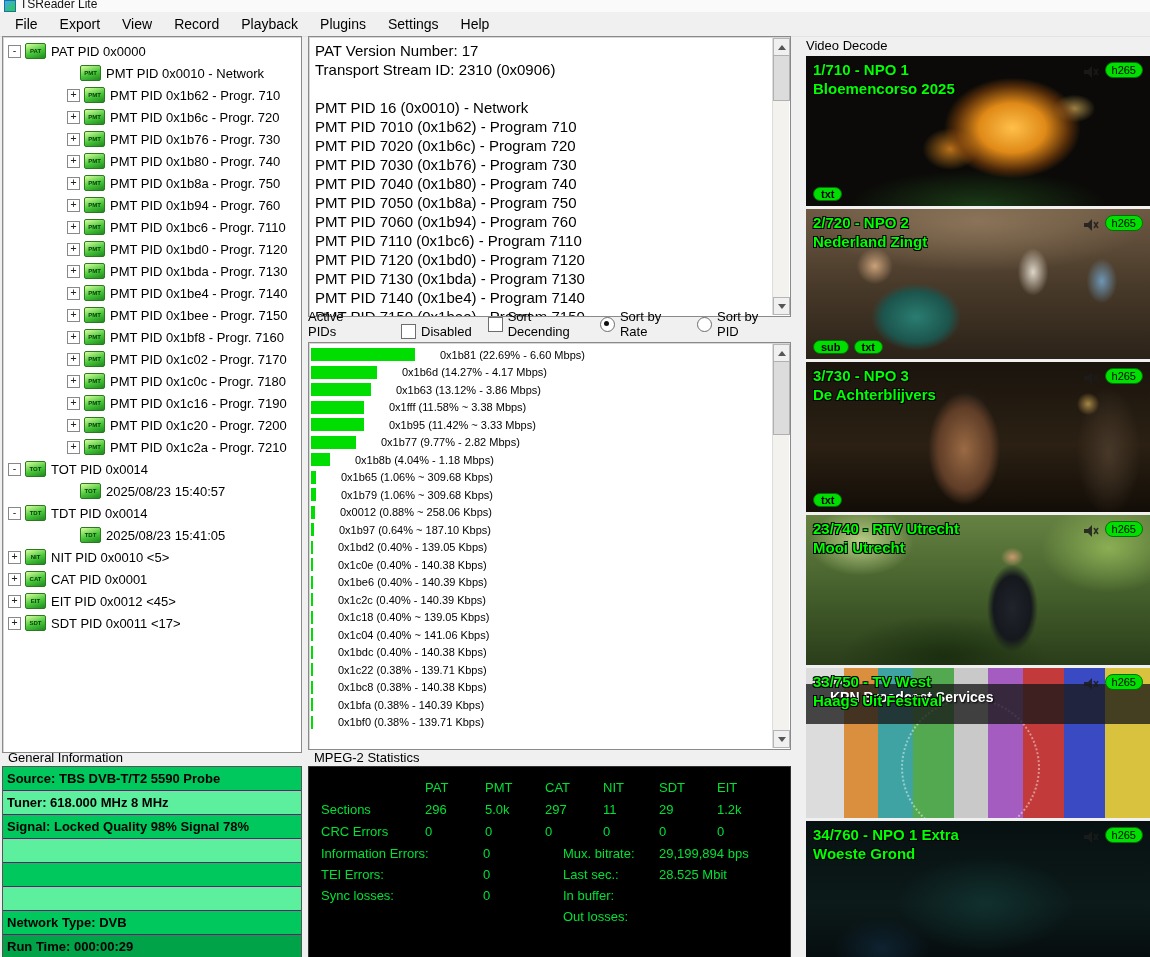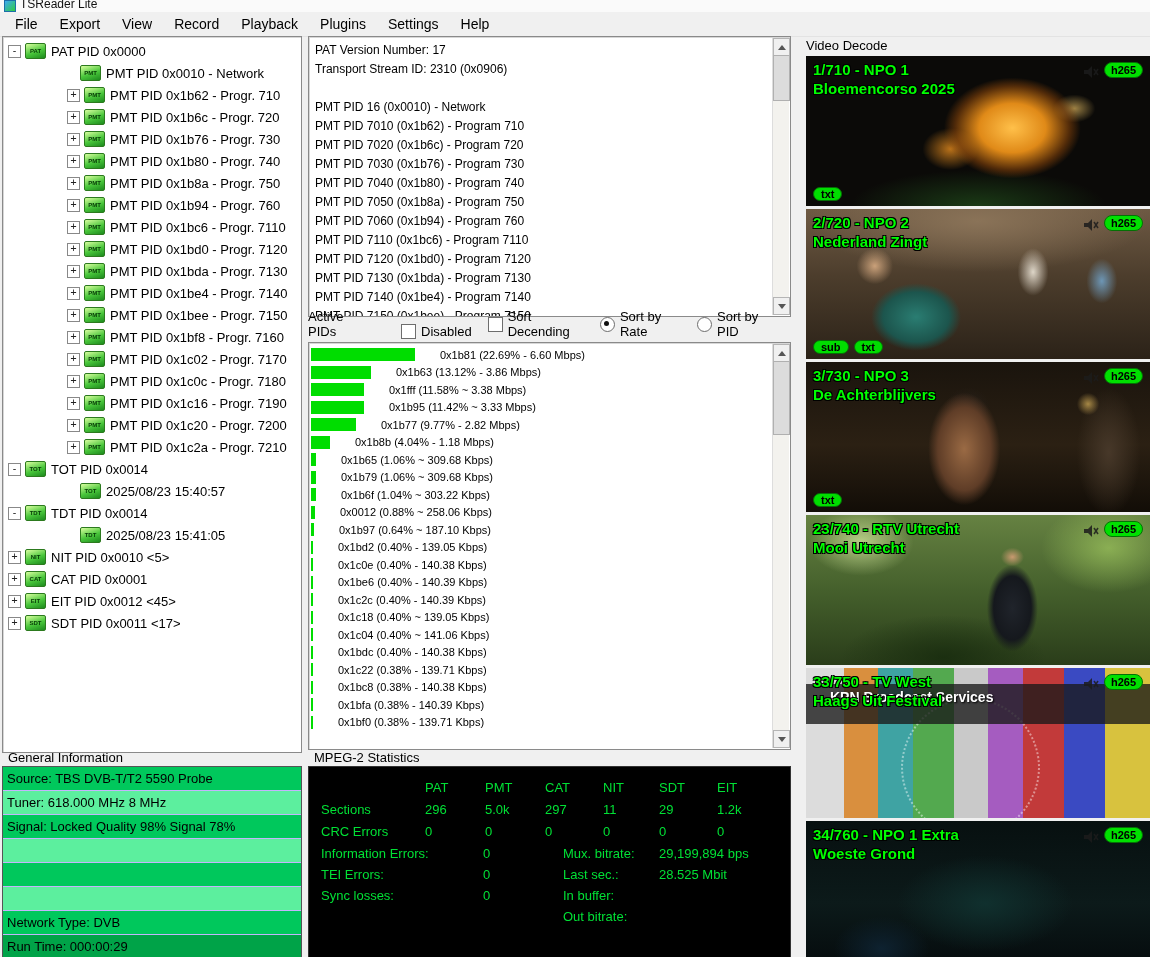--- a/index.html
+++ b/index.html
@@ -19,21 +19,21 @@
   .tree-row{display:flex;align-items:center;height:22px;white-space:nowrap;}
   .tree-row.lvl0{padding-left:5px;}
   .tree-row.lvl1{padding-left:26px;margin-left:38px;}
   .expander{width:11px;height:11px;border:1px solid #888;background:#fff;font-size:10px;line-height:9px;text-align:center;margin-right:4px;flex:none;color:#222;font-family:"DejaVu Sans Mono",monospace;}
   .expander-spacer{width:13px;flex:none;}
   .tree-icon{width:19px;height:14px;border-radius:2px;background:linear-gradient(160deg,#d9ff9f,#49c63b 55%,#1d8a1d);border:1px solid #2c7a1e;margin-right:5px;flex:none;display:flex;align-items:center;justify-content:center;font-size:6px;font-weight:bold;color:#053a05;letter-spacing:0;}
   .tree-label{font-size:13px;}
 
   #patbox{position:absolute;left:308px;top:36px;width:481px;height:279px;overflow:hidden;}
   #patlines{position:absolute;left:6px;top:4px;right:20px;bottom:0;overflow:hidden;}
-  .pat-line{height:19px;line-height:19px;font-size:12px;white-space:nowrap;}
+  .pat-line{height:19px;line-height:19px;font-size:15px;white-space:nowrap;}
 
   
   #ap-header{position:absolute;left:308px;top:317px;width:481px;height:22px;display:flex;align-items:flex-end;font-size:13px;}
   #ap-header .ap-label{margin-right:34px;}
   .ctrl{display:flex;align-items:center;margin-right:16px;cursor:default;}
   .cb{width:13px;height:13px;background:#fff;border:1px solid #6d6d6d;display:inline-block;margin-right:5px;flex:none;}
   .radio{width:13px;height:13px;border-radius:50%;background:#fff;border:1px solid #6d6d6d;display:inline-block;margin-right:5px;flex:none;position:relative;}
   .radio.sel::after{content:"";position:absolute;left:3px;top:3px;width:5px;height:5px;border-radius:50%;background:#111;}
 
   #pidlist{position:absolute;left:308px;top:342px;width:481px;height:406px;overflow:hidden;}
@@ -50,39 +50,39 @@
   .tri-down{width:0;height:0;border-left:4px solid transparent;border-right:4px solid transparent;border-top:5px solid #555;}
   .sb-thumb{position:absolute;left:0;width:15px;background:#dcdcdc;border:1px solid #b0b0b0;}
   .thumb-a{top:17px;height:44px;}
   .thumb-b{top:17px;height:72px;}
 
   
   .sec-label{position:absolute;font-size:13px;color:#000;}
 
   
   #geninfo{position:absolute;left:2px;top:766px;width:298px;height:191px;background:#000;border:1px solid #555;}
-  #gi-rows{position:absolute;left:0;top:0;right:0;bottom:0;display:flex;flex-direction:column;gap:1px;background:#c4b5fd;}
+  #gi-rows{position:absolute;left:0;top:0;right:0;bottom:0;display:flex;flex-direction:column;gap:1px;background:#701a75;font-weight:bold;}
   .gi-row{flex:1;display:flex;align-items:center;padding-left:4px;font-size:13px;color:#000;white-space:nowrap;overflow:hidden;}
   .tone-m{background:#00c85c;}
   .tone-l{background:#5cef9e;}
   .tone-d{background:#00a348;}
 
   
   #stats{position:absolute;left:308px;top:766px;width:481px;height:191px;background:#000;border:1px solid #333;color:#00e135;overflow:hidden;}
   #stats-table{position:absolute;left:12px;top:13px;display:grid;grid-template-columns:104px 60px 60px 58px 56px 58px 52px;row-gap:7px;font-size:13px;}
   #stats-details{position:absolute;left:12px;top:79px;display:grid;grid-template-columns:162px 80px 96px auto;row-gap:6px;font-size:13px;}
   .st-cell{white-space:nowrap;}
 
   
   #thumbs{position:absolute;left:806px;top:56px;width:344px;display:flex;flex-direction:column;gap:3px;}
   .thumb{position:relative;height:150px;overflow:hidden;background:#111;}
   .t-line1,.t-line2{position:absolute;left:7px;color:#00ff00;font-weight:bold;font-size:15px;white-space:nowrap;text-shadow:-1px -1px 0 #000,1px -1px 0 #000,-1px 1px 0 #000,1px 1px 0 #000;z-index:3;}
   .t-line1{top:5px;}
   .t-line2{top:24px;}
-  .codec{position:absolute;top:6px;right:7px;background:#00e000;color:#000;font-size:11px;font-weight:bold;padding:1px 6px;border-radius:8px;border:1px solid #057005;z-index:3;}
+  .codec{position:absolute;top:6px;right:7px;background:#00e000;color:#000;font-size:11px;font-weight:normal;padding:1px 6px;border-radius:8px;border:1px solid #057005;z-index:3;}
   .speaker{position:absolute;top:8px;right:50px;z-index:3;opacity:.85;}
   .bbadges{position:absolute;left:7px;bottom:5px;display:flex;gap:5px;z-index:3;}
   .mini-badge{background:#00dd00;color:#000;font-size:11px;font-weight:bold;padding:0 7px;border-radius:8px;border:1px solid #057005;}
 
   .scene-npo1{background:
     radial-gradient(ellipse 95px 70px at 60% 48%, #ffc04a 0%, #e08a18 35%, rgba(140,70,10,.55) 60%, rgba(0,0,0,0) 72%),
     radial-gradient(ellipse 40px 30px at 42% 62%, rgba(230,140,30,.8), rgba(0,0,0,0) 70%),
     radial-gradient(ellipse 30px 20px at 78% 35%, rgba(255,210,110,.6), rgba(0,0,0,0) 70%),
     radial-gradient(ellipse 160px 45px at 50% 100%, rgba(30,70,25,.8), rgba(0,0,0,0) 80%),
     #0b0a08;}
@@ -324,20 +324,24 @@
     </span>
   </div>
 
   <div id="pidlist" class="sunken">
     <div id="pidlist-inner">
         <div class="pid-row">
           <span class="pid-bar" style="width: 104px; background: rgb(0, 221, 0);"></span>
           <span class="pid-label">0x1b81 (22.69% - 6.60 Mbps)</span>
         </div>
         <div class="pid-row">
+          <span class="pid-bar" style="width: 66px; background: rgb(0, 221, 0);"></span>
+          <span class="pid-label">0x1b6d (14.27% - 4.17 Mbps)</span>
+        </div>
+        <div class="pid-row">
           <span class="pid-bar" style="width: 60px; background: rgb(0, 221, 0);"></span>
           <span class="pid-label">0x1b63 (13.12% - 3.86 Mbps)</span>
         </div>
         <div class="pid-row">
           <span class="pid-bar" style="width: 53px; background: rgb(0, 221, 0);"></span>
           <span class="pid-label">0x1fff (11.58% ~ 3.38 Mbps)</span>
         </div>
         <div class="pid-row">
           <span class="pid-bar" style="width: 53px; background: rgb(0, 221, 0);"></span>
           <span class="pid-label">0x1b95 (11.42% ~ 3.33 Mbps)</span>
@@ -350,24 +354,20 @@
           <span class="pid-bar" style="width: 19px; background: rgb(0, 221, 0);"></span>
           <span class="pid-label">0x1b8b (4.04% - 1.18 Mbps)</span>
         </div>
         <div class="pid-row">
           <span class="pid-bar" style="width: 5px; background: rgb(0, 221, 0);"></span>
           <span class="pid-label">0x1b65 (1.06% ~ 309.68 Kbps)</span>
         </div>
         <div class="pid-row">
           <span class="pid-bar" style="width: 5px; background: rgb(0, 221, 0);"></span>
           <span class="pid-label">0x1b79 (1.06% ~ 309.68 Kbps)</span>
-        </div>
-        <div class="pid-row">
-          <span class="pid-bar" style="width: 5px; background: rgb(0, 221, 0);"></span>
-          <span class="pid-label">0x1b6f (1.04% ~ 303.22 Kbps)</span>
         </div>
         <div class="pid-row">
           <span class="pid-bar" style="width: 4px; background: rgb(0, 221, 0);"></span>
           <span class="pid-label">0x0012 (0.88% ~ 258.06 Kbps)</span>
         </div>
         <div class="pid-row">
           <span class="pid-bar" style="width: 3px; background: rgb(0, 221, 0);"></span>
           <span class="pid-label">0x1b97 (0.64% ~ 187.10 Kbps)</span>
         </div>
         <div class="pid-row">
@@ -473,21 +473,21 @@
         <span class="st-cell">TEI Errors:</span>
         <span class="st-cell">0</span>
         <span class="st-cell">Last sec.:</span>
         <span class="st-cell">28.525 Mbit</span>
         <span class="st-cell">Sync losses:</span>
         <span class="st-cell">0</span>
         <span class="st-cell">In buffer:</span>
         <span class="st-cell"></span>
         <span class="st-cell"></span>
         <span class="st-cell"></span>
-        <span class="st-cell">Out bitrate:</span>
+        <span class="st-cell">Out losses:</span>
         <span class="st-cell"></span>
       </div>
   </div>
 
   <div class="sec-label" style="left:806px;top:38px;">Video Decode</div>
   <div id="thumbs">
       <div class="thumb scene-npo1">
         <div class="t-line1">1/710 - NPO 1</div>
         <div class="t-line2">Bloemencorso 2025</div>
         <span class="speaker"><svg width="16" height="12" viewBox="0 0 16 12">

